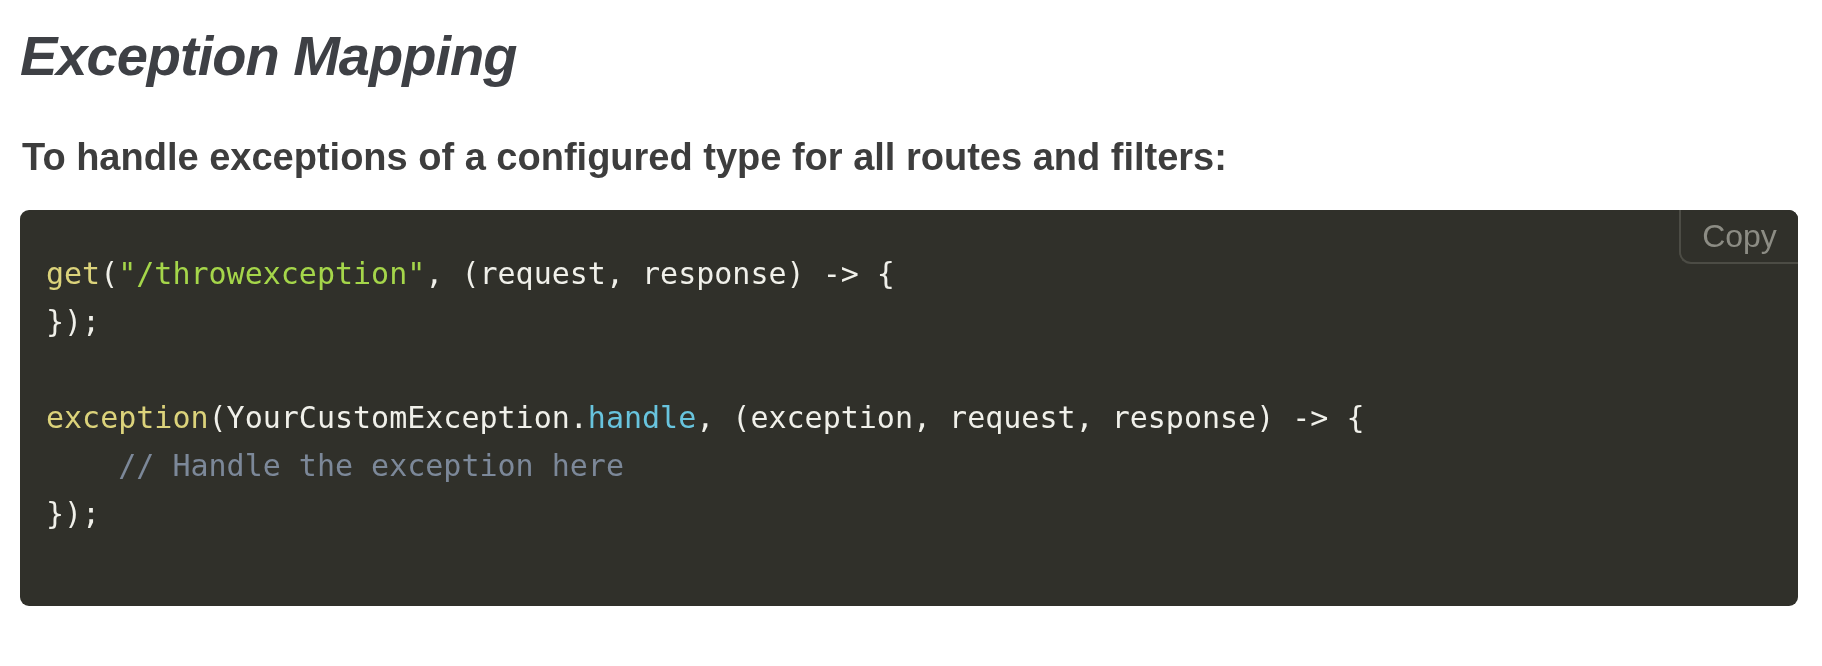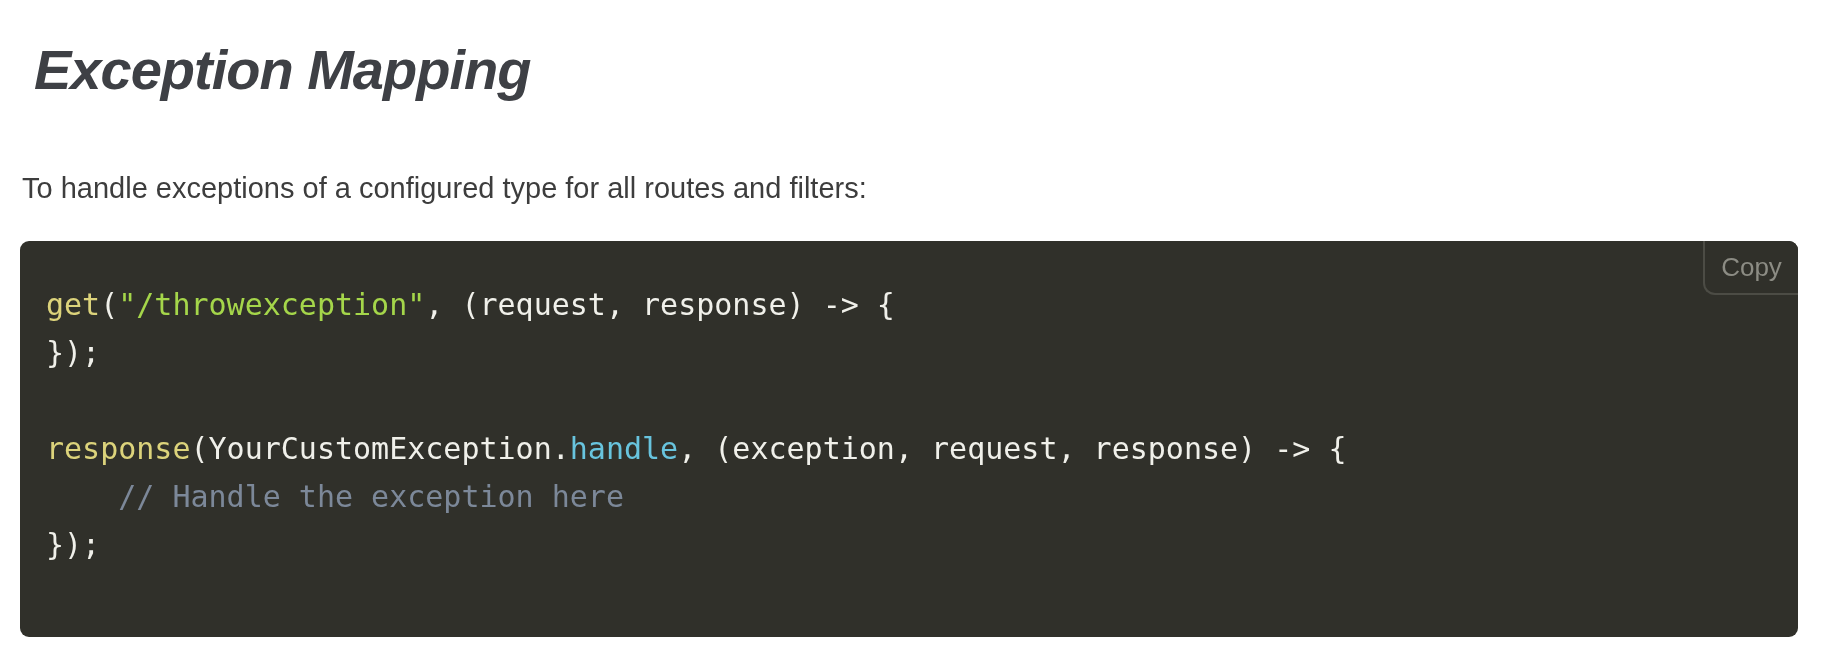--- a/index.html
+++ b/index.html
@@ -22,34 +22,34 @@
     background: var(--page-bg);
     font-family: "Liberation Sans", sans-serif;
   }
   .page {
     width: 1822px;
     height: 666px;
     padding: 0 24px 0 20px;
     overflow: hidden;
   }
   .page-title {
-    margin: 14px;
+    margin: 0;
     padding-top: 24px;
     font-size: 56px;
     line-height: 64px;
     font-weight: 700;
     font-style: italic;
     letter-spacing: -1px;
     color: var(--heading-text);
   }
   .intro-text {
-    margin: 67px 0 0 2px;
-    font-size: 29px;
+    margin: 50px 0 0 2px;
+    font-size: 38px;
     line-height: 38px;
-    font-weight: 400;
+    font-weight: 700;
     color: var(--body-text);
   }
   .code-block {
     position: relative;
     margin: 34px 0 0 0;
     background: var(--code-bg);
     border-radius: 9px;
     padding: 40px 26px 20px 26px;
     min-height: 396px;
   }
@@ -65,31 +65,31 @@
   }
   .tok-plain    { color: var(--code-plain); }
   .tok-function { color: var(--code-function); }
   .tok-string   { color: var(--code-string); }
   .tok-keyword  { color: var(--code-keyword); }
   .tok-comment  { color: var(--code-comment); margin-top: 41px; }
   .copy-button {
     position: absolute;
     top: 0;
     right: 0;
-    width: 95px;
+    width: 119px;
     height: 54px;
     background: var(--code-bg);
     border: none;
     border-left: 2px solid var(--copy-border);
     border-bottom: 2px solid var(--copy-border);
     border-top-right-radius: 9px;
     border-bottom-left-radius: 12px;
     color: var(--copy-text);
     font-family: "Liberation Sans", sans-serif;
-    font-size: 26px;
+    font-size: 32px;
     display: flex;
     align-items: center;
     justify-content: center;
     cursor: pointer;
     padding: 0;
   }
 </style>
 </head>
 <body>
 
@@ -98,19 +98,19 @@
   <h1 class="page-title">Exception Mapping</h1>
 
   <p class="intro-text">To handle exceptions of a configured type for all routes and filters:</p>
 
   <div class="code-block">
     <button class="copy-button">Copy</button>
     <div class="code-content">
         <div class="code-line"><span class="tok-function">get</span><span class="tok-plain">(</span><span class="tok-string">"/throwexception"</span><span class="tok-plain">, (request, response) -&gt; {</span></div>
         <div class="code-line"><span class="tok-plain">});</span></div>
         <div class="code-line"></div>
-        <div class="code-line"><span class="tok-function">response</span><span class="tok-plain">(YourCustomException.</span><span class="tok-keyword">handle</span><span class="tok-plain">, (exception, request, response) -&gt; {</span></div>
+        <div class="code-line"><span class="tok-function">exception</span><span class="tok-plain">(YourCustomException.</span><span class="tok-keyword">handle</span><span class="tok-plain">, (exception, request, response) -&gt; {</span></div>
         <div class="code-line"><span class="tok-plain">    </span><span class="tok-comment">// Handle the exception here</span></div>
         <div class="code-line"><span class="tok-plain">});</span></div>
       </div>
   </div>
 
 </div>
 
 </body></html>

